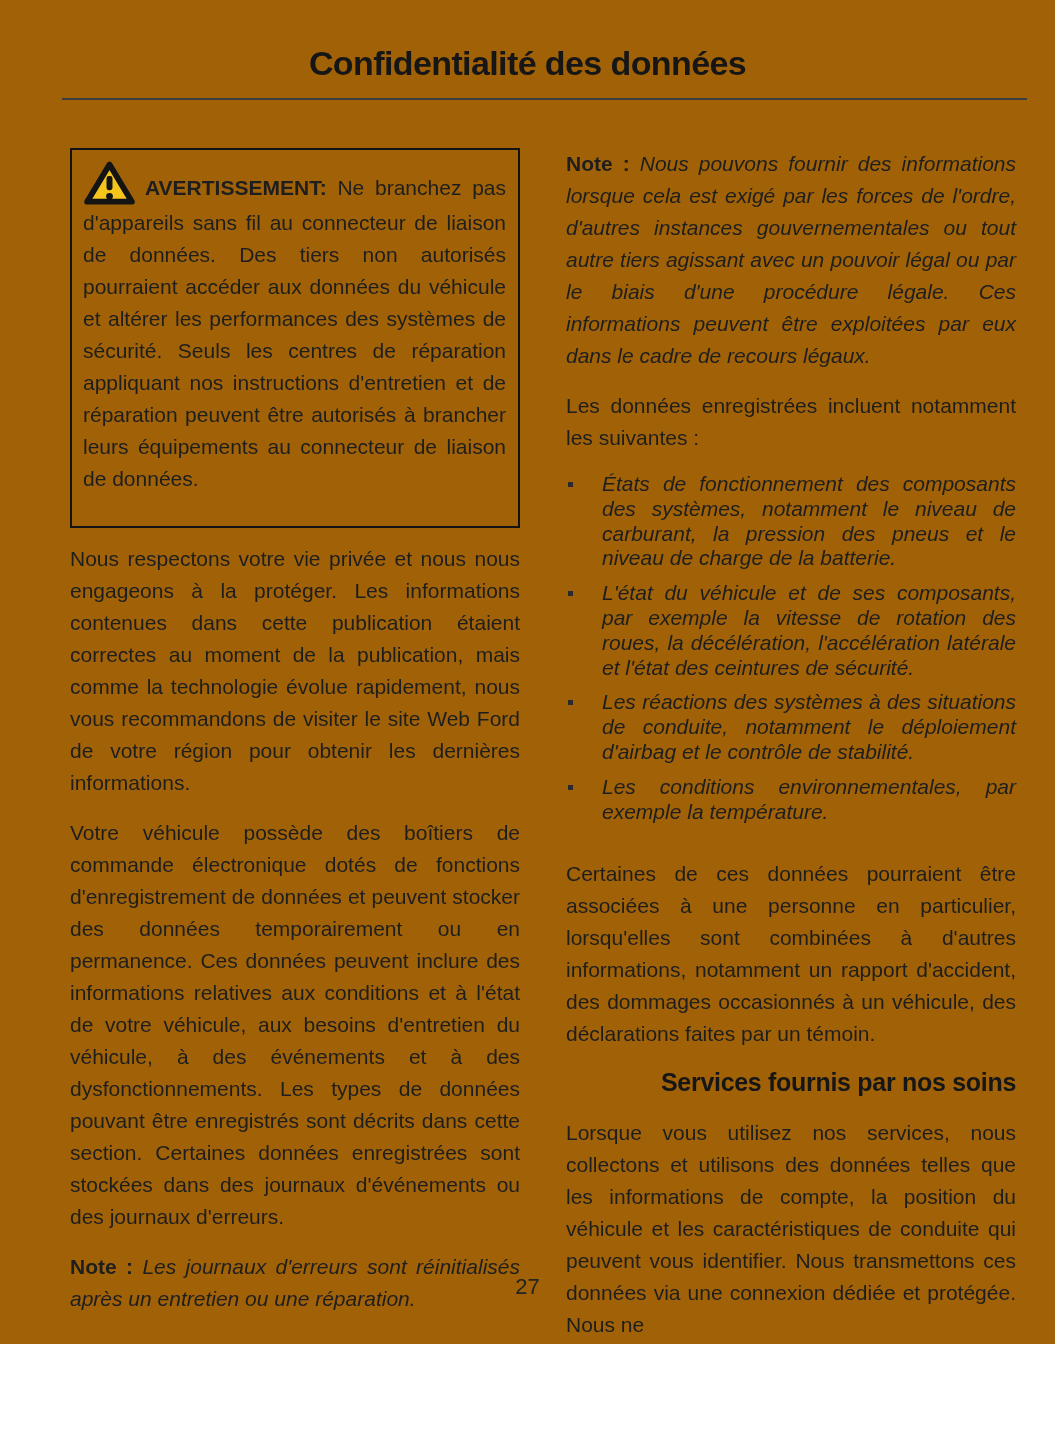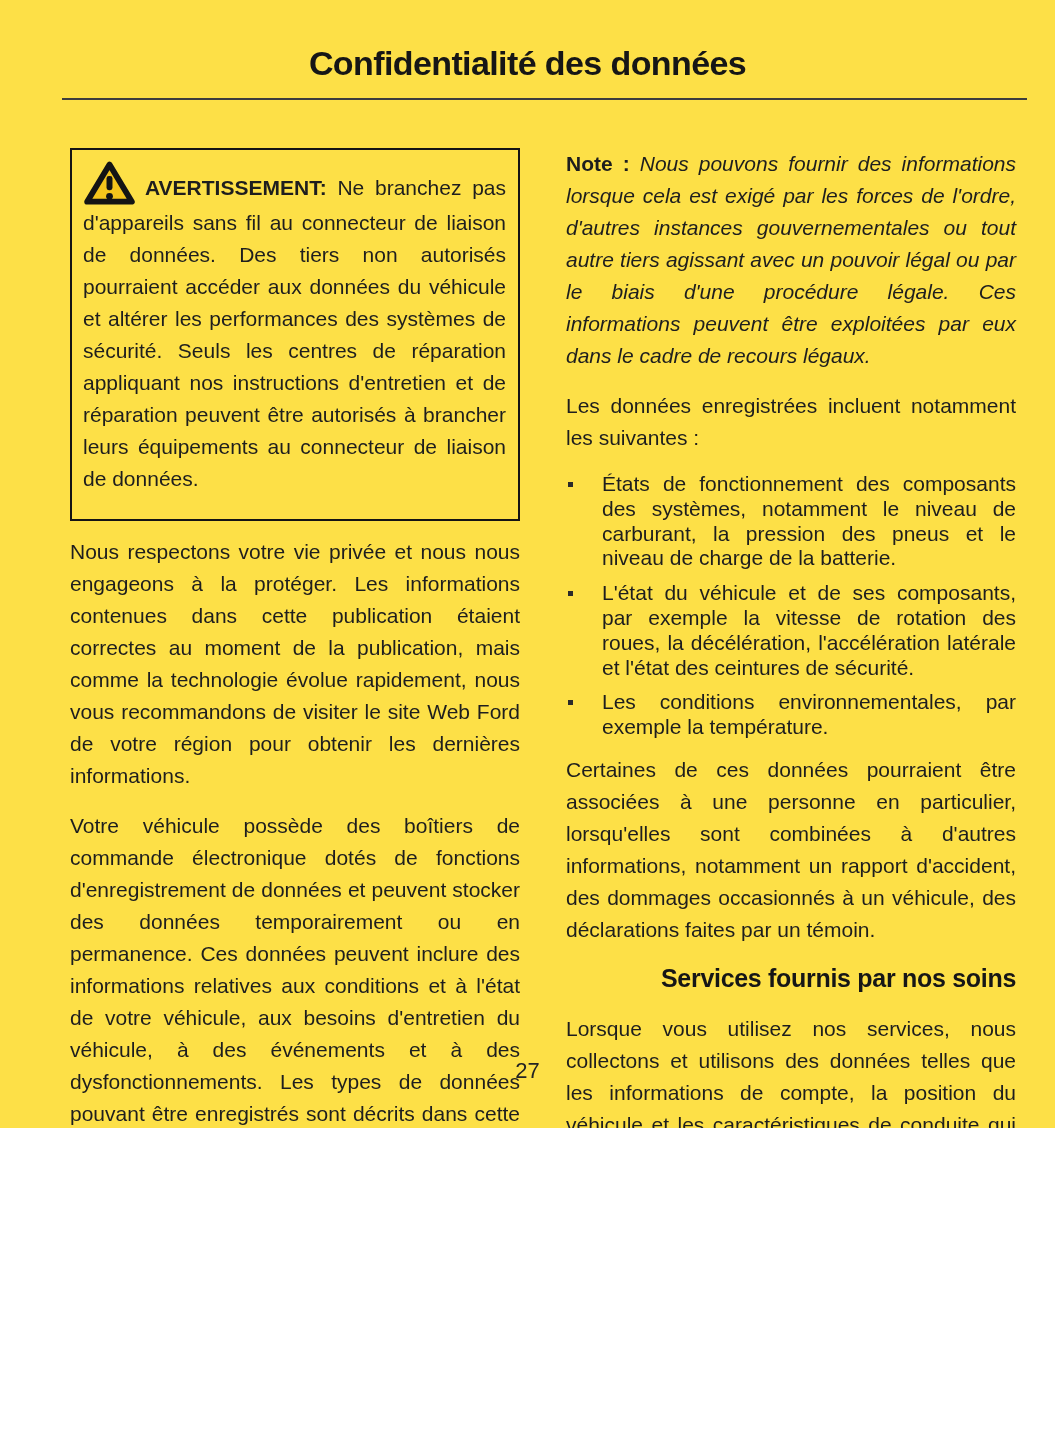--- a/index.html
+++ b/index.html
@@ -1,19 +1,19 @@
 <!DOCTYPE html>
 <html lang="fr"><head>
 <meta charset="utf-8">
 <style>
   html,body{margin:0;padding:0;background:#ffffff;}
   .page{
     position:relative;
-    width:1055px;height:1128px;
-    background:#fde047;
+    width:1055px;height:1344px;
+    background:#a16207;
     font-family:"Liberation Sans","DejaVu Sans",sans-serif;
     color:#1e1e1e;
     overflow:hidden;
     box-sizing:border-box;
   }
   .page-header{padding-top:44px;}
   h1.title{
     margin:0;
     text-align:center;
     font-size:34px;
@@ -33,37 +33,38 @@
   }
   .col{flex:1 1 0;min-width:0;}
   p{
     margin:0 0 18px 0;
     font-size:21px;
     line-height:32px;
     text-align:justify;
   }
   .warning-box{
     border:2px solid #141414;
-    padding:10px 12px 24px 11px;
+    padding:10px 12px 31px 11px;
     margin-bottom:15px;
   }
   .warning-box p{margin:0;}
   .warning-icon{
     display:inline-block;
     width:53px;height:47px;
     vertical-align:-12px;
     margin-right:9px;
   }
   .warn-label{font-weight:800;}
   .note-label{font-weight:800;font-style:normal;}
   .note-text{font-style:italic;}
   ul.bullets{
     list-style:none;
-    margin:0 0 14px 0;
+    margin:0 0 34px 0;
     padding:0;
+    font-style:italic;
   }
   ul.bullets li{
     display:flex;
     margin:0 0 10px 0;
     font-size:21px;
     line-height:24.8px;
   }
   .bullet-dot{
     flex:0 0 36px;
     position:relative;
@@ -133,20 +134,24 @@
         <li>
             <span class="bullet-dot"></span>
             <span class="bullet-text">États de fonctionnement des composants des systèmes, notamment le niveau de carburant, la pression des pneus et le niveau de charge de la batterie.</span>
           </li>
         <li>
             <span class="bullet-dot"></span>
             <span class="bullet-text">L'état du véhicule et de ses composants, par exemple la vitesse de rotation des roues, la décélération, l'accélération latérale et l'état des ceintures de sécurité.</span>
           </li>
         <li>
             <span class="bullet-dot"></span>
+            <span class="bullet-text">Les réactions des systèmes à des situations de conduite, notamment le déploiement d'airbag et le contrôle de stabilité.</span>
+          </li>
+        <li>
+            <span class="bullet-dot"></span>
             <span class="bullet-text">Les conditions environnementales, par exemple la température.</span>
           </li>
       </ul>
 
       <p>Certaines de ces données pourraient être associées à une personne en particulier, lorsqu'elles sont combinées à d'autres informations, notamment un rapport d'accident, des dommages occasionnés à un véhicule, des déclarations faites par un témoin.</p>
 
       <h2 class="section-heading">Services fournis par nos soins</h2>
 
       <p>Lorsque vous utilisez nos services, nous collectons et utilisons des données telles que les informations de compte, la position du véhicule et les caractéristiques de conduite qui peuvent vous identifier. Nous transmettons ces données via une connexion dédiée et protégée. Nous ne</p>
 

